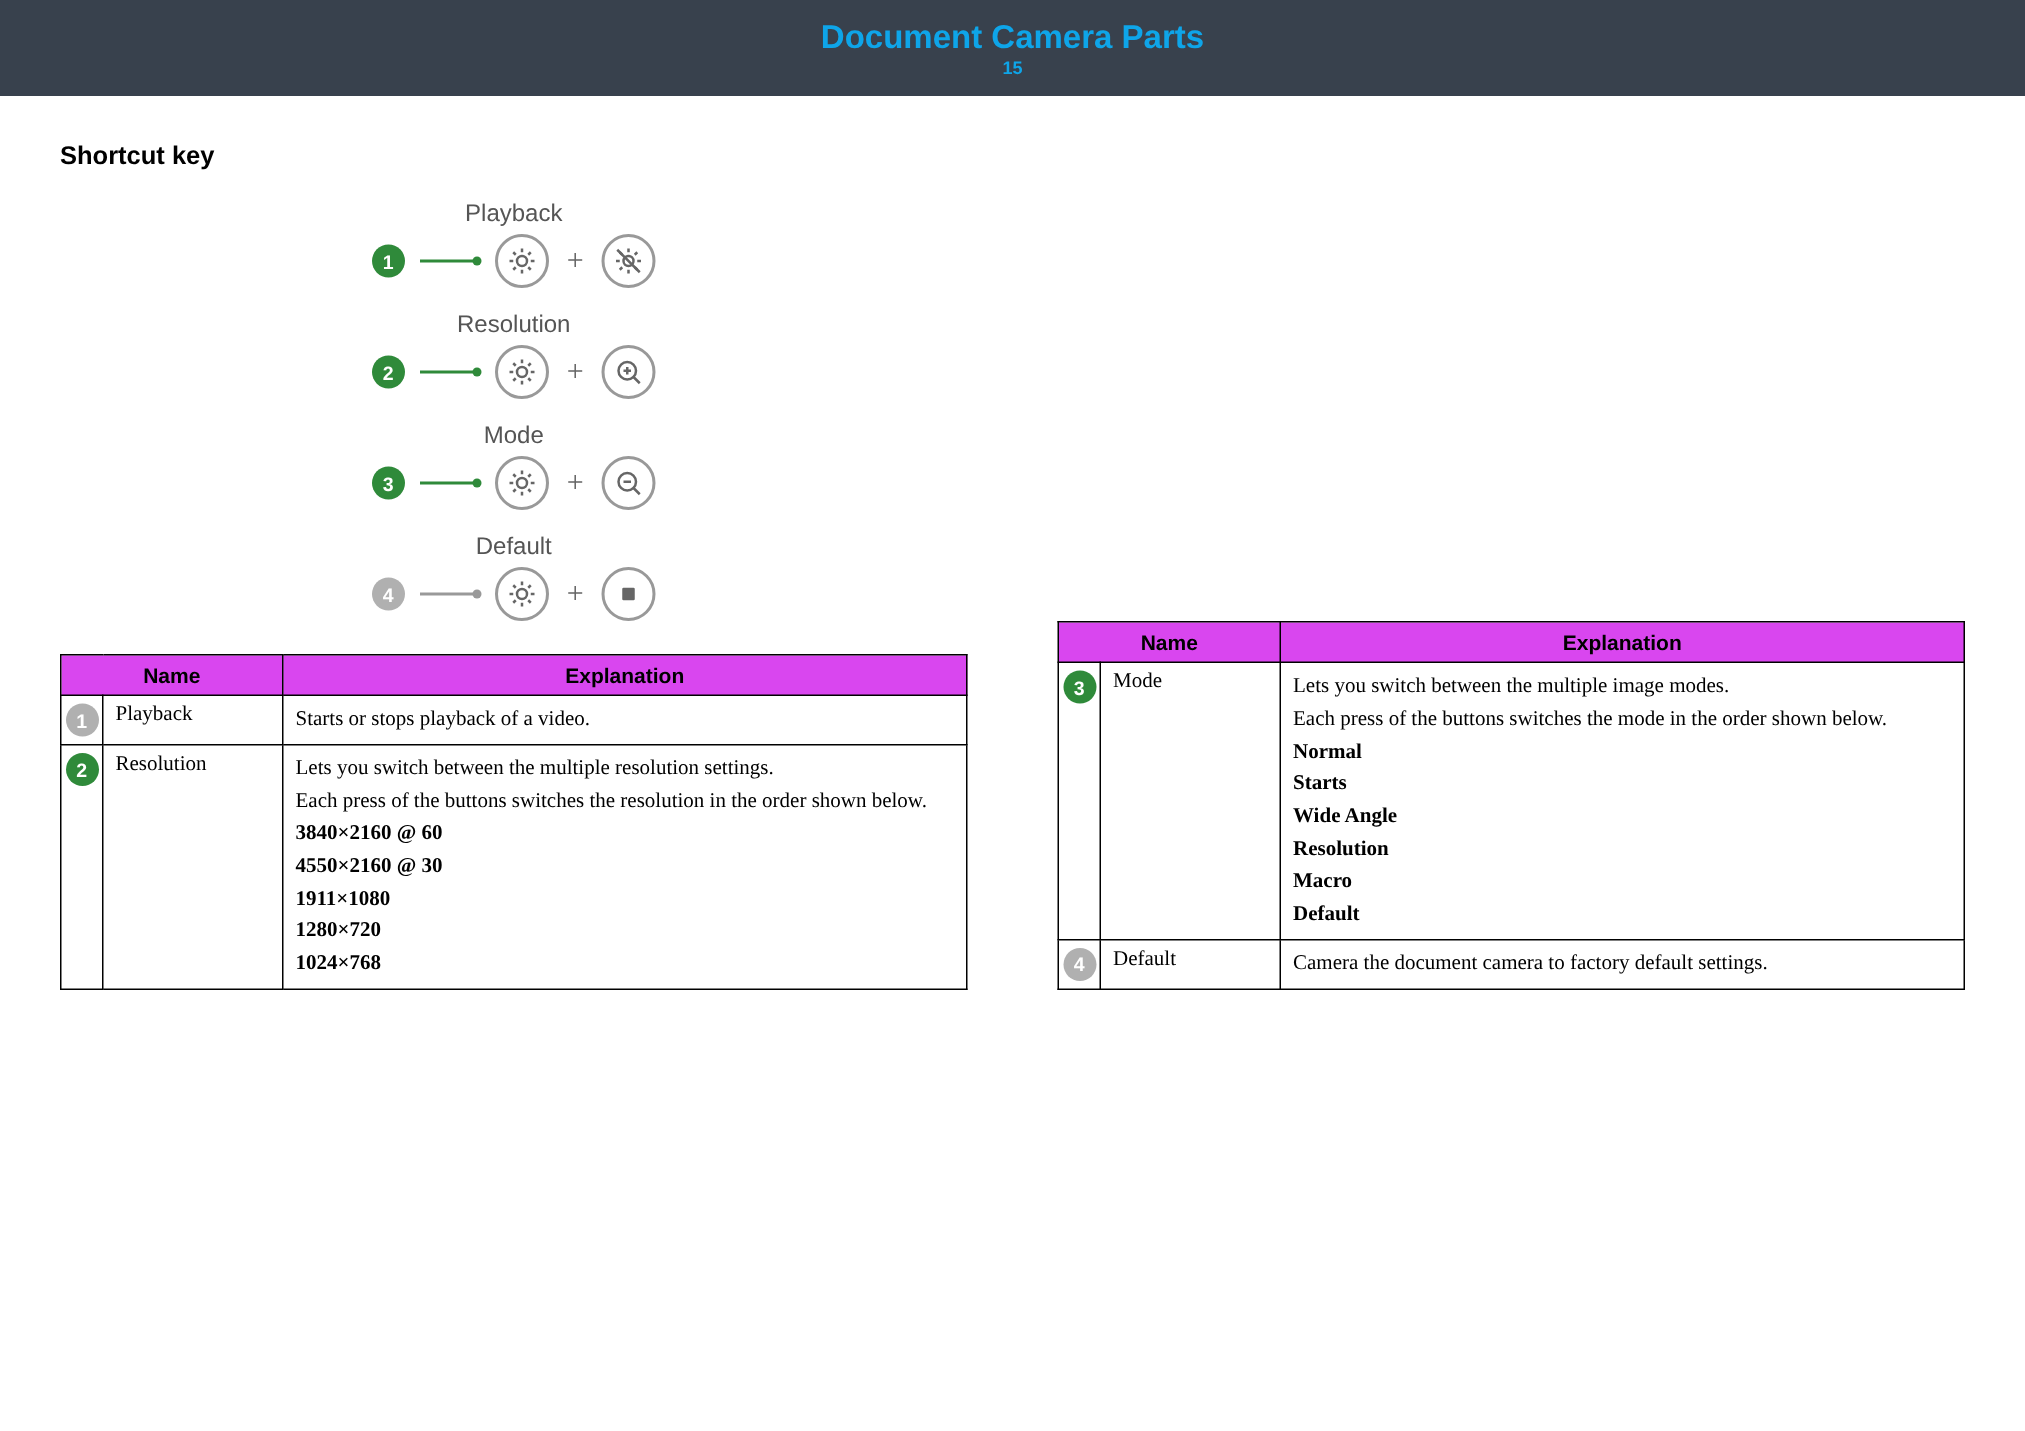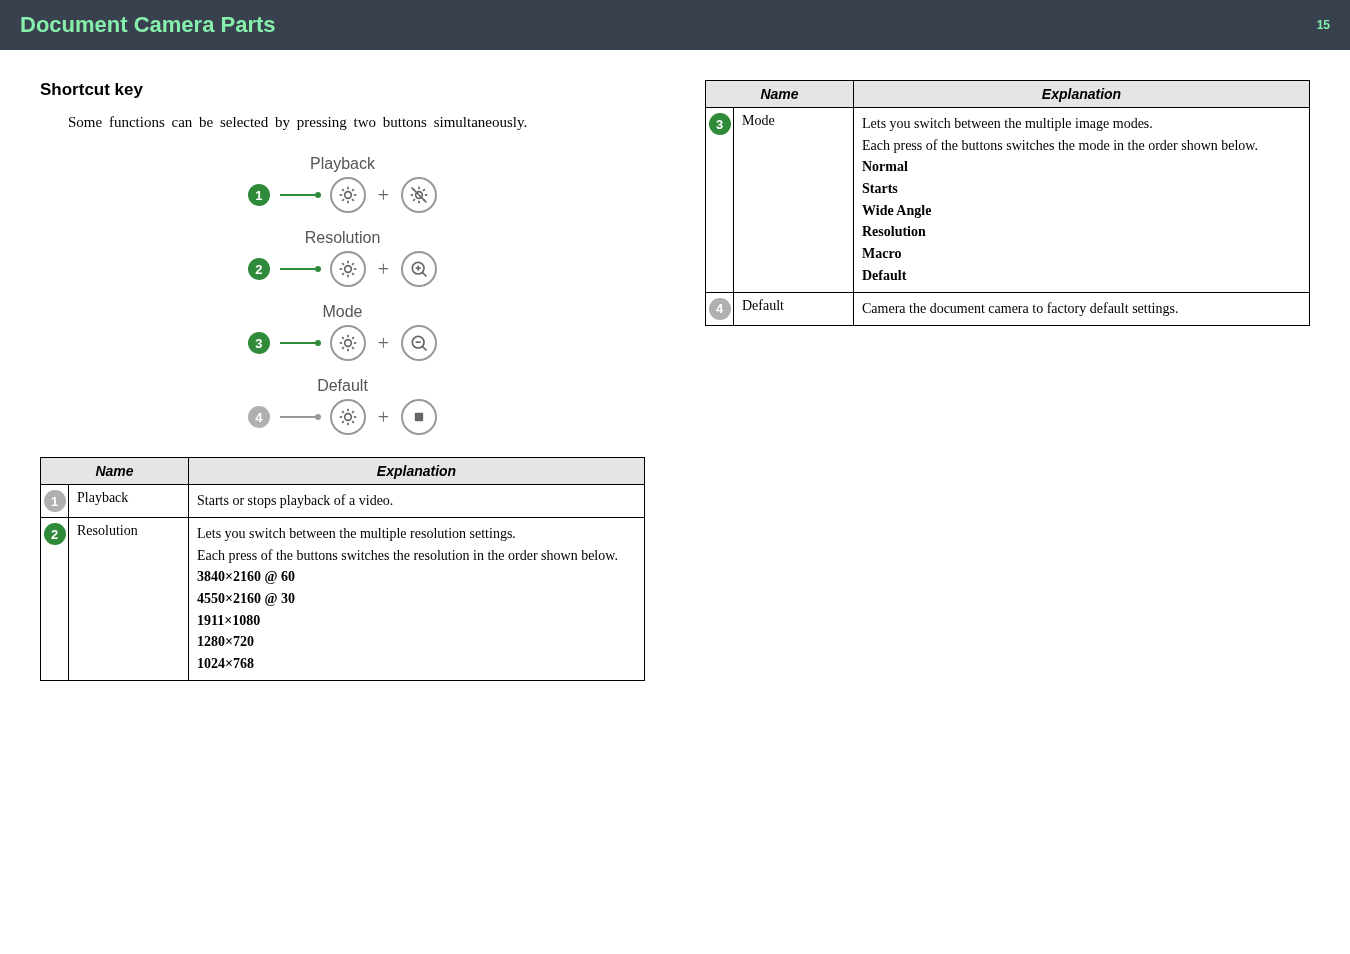--- a/index.html
+++ b/index.html
@@ -6,33 +6,35 @@
   body {
     width: 1350px;
     height: 954px;
     background: #fff;
     font-family: Georgia, 'Times New Roman', serif;
     color: #000;
     position: relative;
   }
   .header-bar {
     background: #38414d;
-    color: #86efac;
+    color: #0ea5e9;
     padding: 12px 20px;
     display: flex;
     justify-content: space-between;
     align-items: center;
     font-family: Arial, Helvetica, sans-serif;
+    flex-direction: column;
   }
   .header-title { font-size: 22px; font-weight: bold; }
   .page-number { font-size: 12px; font-weight: bold; }
   .content {
     display: flex;
     padding: 30px 40px 20px 40px;
     gap: 60px;
+    align-items: flex-end;
   }
   .col { flex: 1; }
   .section-heading {
     font-family: Arial, Helvetica, sans-serif;
     font-weight: bold;
     font-size: 17px;
     margin-bottom: 14px;
   }
   .intro-text {
     font-size: 15px;
@@ -104,46 +106,44 @@
     margin-top: 12px;
   }
   .name-exp th, .name-exp td {
     border: 1px solid #000;
     padding: 5px 8px;
     font-size: 14px;
     text-align: left;
     vertical-align: top;
   }
   .name-exp th {
-    background: #e5e5e5;
+    background: #d946ef;
     text-align: center;
     font-family: Arial, sans-serif;
     font-weight: bold;
     font-size: 14px;
-    font-style: italic;
   }
   .name-col { width: 120px; }
   .num-col { width: 28px; text-align: center !important; padding: 5px 2px !important; }
   .exp-list { line-height: 1.55; }
   .exp-list b { font-weight: bold; }
   .right-col .name-exp { margin-top: 0; }
   .shortcut-line { display:flex; align-items:center; gap:10px; justify-content:center; }
 </style>
 </head>
 <body>
 
 <div class="header-bar">
   <span class="header-title">Document Camera Parts</span>
   <span class="page-number">15</span>
 </div>
 
 <div class="content">
   <div class="col">
     <div class="section-heading">Shortcut  key</div>
-    <div class="intro-text">Some  functions  can  be  selected  by  pressing  two  buttons  simultaneously.</div>
 
     <div class="shortcuts">
 
       
       <div class="shortcut-block">
         <div class="shortcut-label">Playback</div>
         <div class="shortcut-line">
           <span class="num-badge badge-green">1</span>
           <span class="leader-line"></span>
           <span class="btn-circle">

